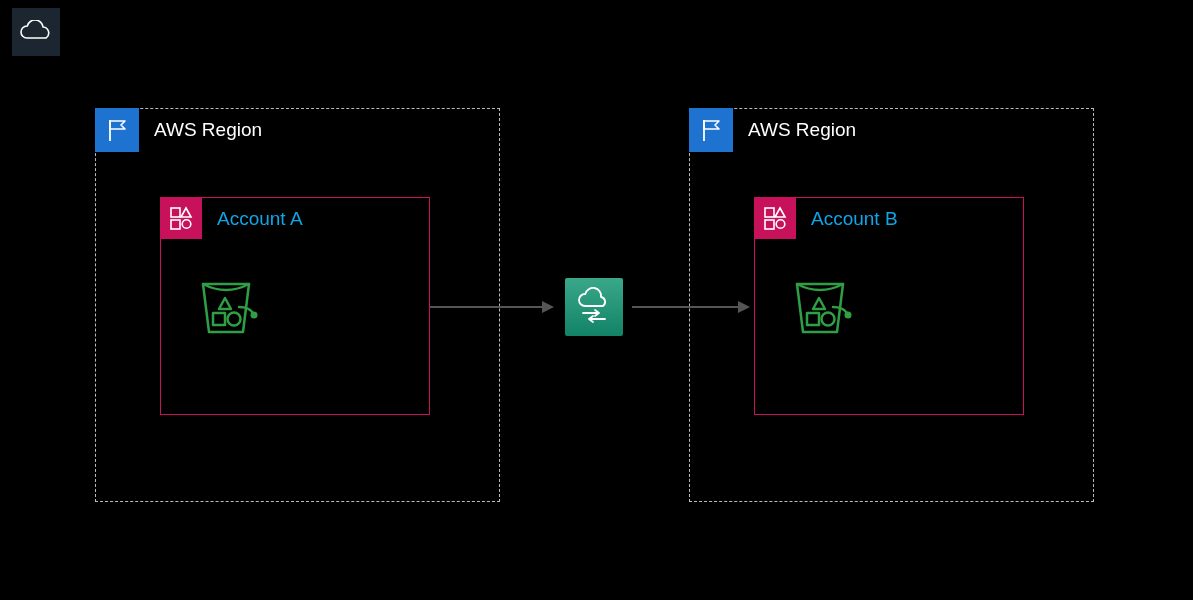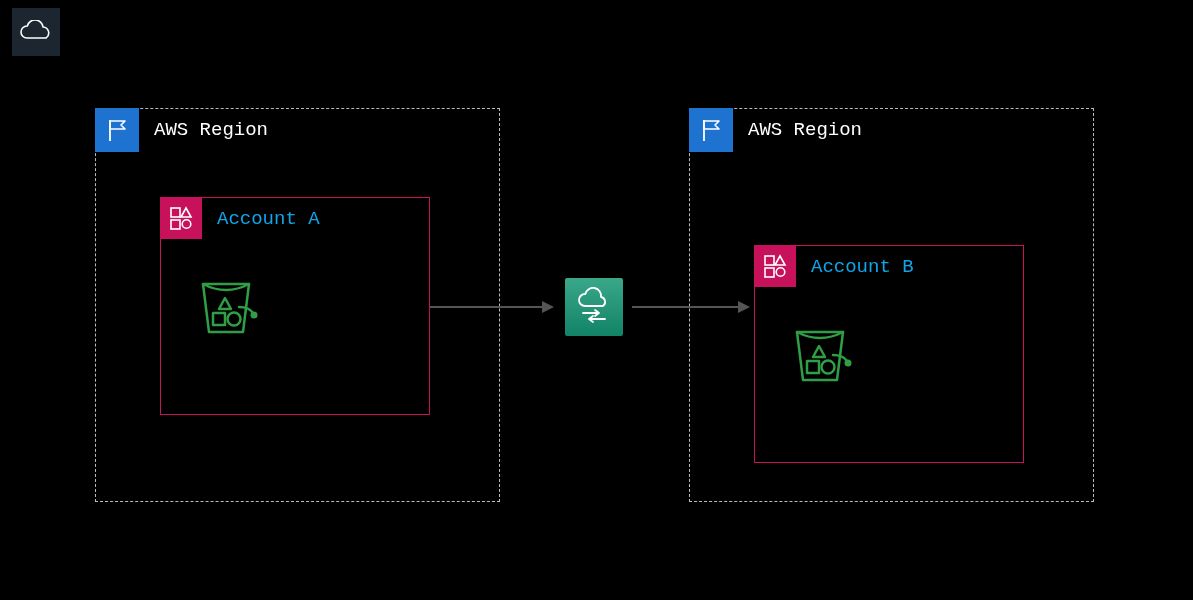--- a/index.html
+++ b/index.html
@@ -20,21 +20,20 @@
     height: 48px;
     background: #1b2631;
     display: flex;
     align-items: center;
     justify-content: center;
   }
   .region-box {
     position: absolute;
     border: 1px dashed #bbb;
     box-sizing: border-box;
-    font-family: Liberation Mono, monospace;
   }
   .region-badge {
     position: absolute;
     top: -1px;
     left: -1px;
     width: 44px;
     height: 44px;
     background: #1e73d0;
     display: flex;
     align-items: center;
@@ -143,21 +142,21 @@
 
 <div class="region-box" style="left:689px; top:108px; width:405px; height:394px;">
   <div class="region-badge">
     <svg width="28" height="28" viewBox="0 0 28 28">
       <line x1="7" y1="4" x2="7" y2="25" stroke="#fff" stroke-width="1.8"></line>
       <path d="M7 5 h15 l-4 4 l4 4 h-15 Z" fill="none" stroke="#fff" stroke-width="1.6" stroke-linejoin="round"></path>
     </svg>
   </div>
   <span class="region-label">AWS Region</span>
 
-  <div class="account-box" style="left:64px; top:88px; width:270px; height:218px;margin-top:48px;">
+  <div class="account-box" style="left:64px; top:88px; width:270px; height:218px;">
     <div class="account-badge">
       <svg width="28" height="28" viewBox="0 0 28 28" fill="none" stroke="#fff" stroke-width="1.6">
         <rect x="4" y="4" width="9" height="9"></rect>
         <polygon points="19,4 24,13 14,13"></polygon>
         <circle cx="19.5" cy="20" r="4.3"></circle>
         <rect x="4" y="16" width="9" height="9"></rect>
       </svg>
     </div>
     <span class="account-label">Account B</span>
 

